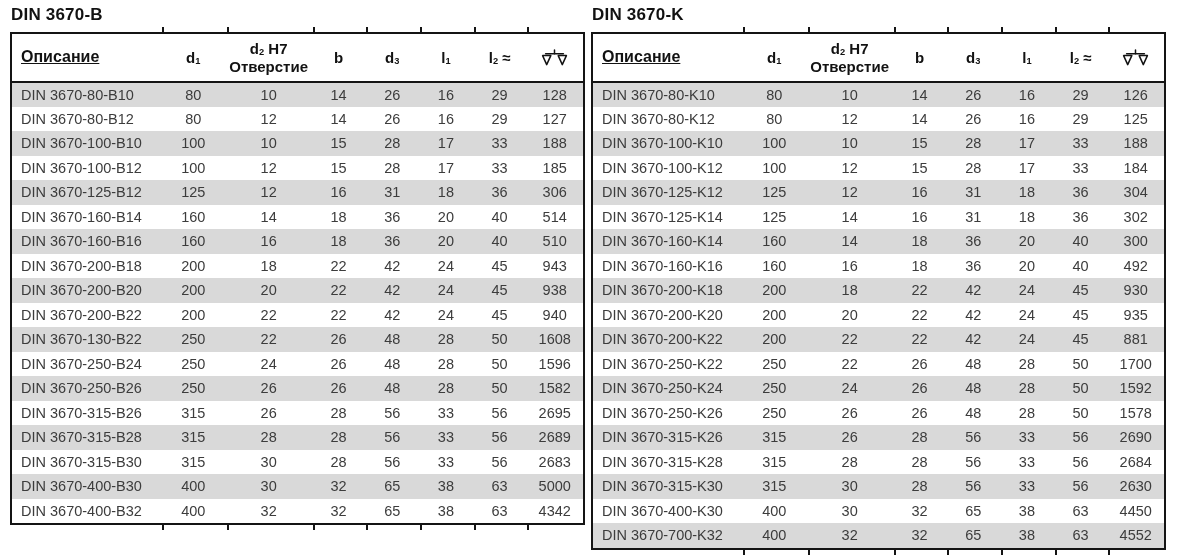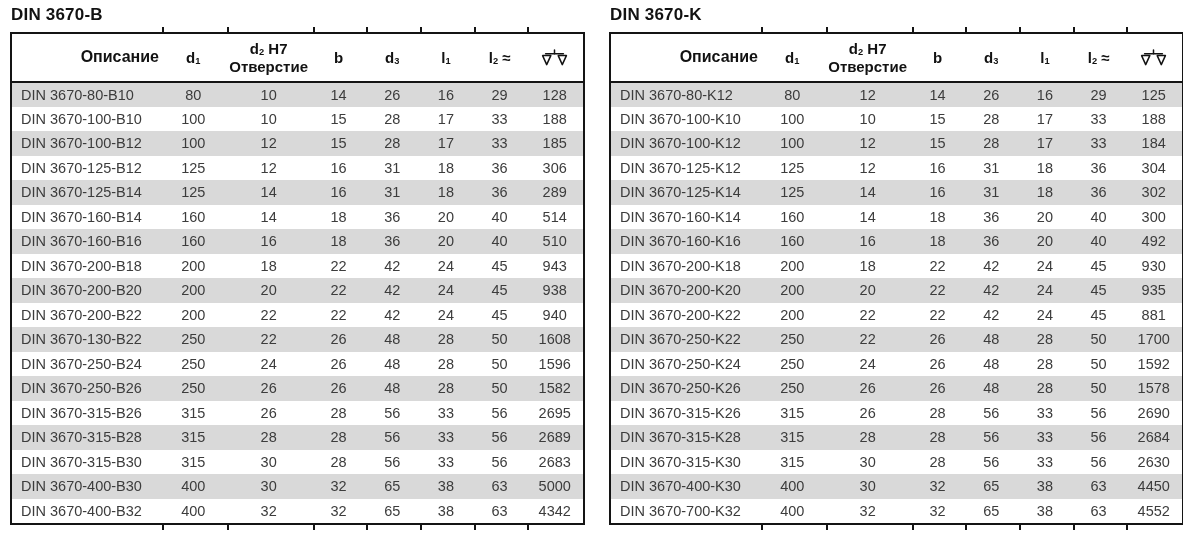--- a/index.html
+++ b/index.html
@@ -11,21 +11,21 @@
   }
   *{box-sizing:border-box;margin:0;padding:0;}
   html,body{width:1183px;height:556px;overflow:hidden;}
   body{
     background:var(--bg);
     font-family:"Liberation Sans","DejaVu Sans",sans-serif;
     color:var(--body-text);
   }
   .page{
     display:flex;
-    gap:24px;
+    gap:6px;
     padding:3px 10px 0 10px;
     border-radius:19px;
   }
   .tbl-block{width:575px;flex:0 0 575px;}
   .tbl-title{
     font-size:17px;
     font-weight:bold;
     color:var(--head-text);
     letter-spacing:.2px;
     margin:2px 0 7px 1px;
@@ -45,21 +45,21 @@
     vertical-align:middle;
     text-align:center;
     font-weight:bold;
     font-size:15px;
     color:var(--head-text);
     background:#fff;
     border-bottom:2px solid var(--border);
     line-height:1.18;
     padding:2px 2px;
   }
-  thead th.left{text-align:right;padding-left:9px;font-size:16px;}
+  thead th.left{text-align:left;padding-left:9px;font-size:16px;text-decoration:underline;}
   tbody td{
     height:24.5px;
     font-size:14.5px;
     text-align:center;
     vertical-align:middle;
     padding:1px 2px;
     white-space:nowrap;
   }
   tbody td.left{text-align:left;padding-left:9px;}
   tbody tr:nth-child(odd){background:var(--stripe);}
@@ -132,20 +132,30 @@
               <td class="c0 left">DIN 3670-80-B10</td>
               <td class="c1">80</td>
               <td class="c2">10</td>
               <td class="c3">14</td>
               <td class="c4">26</td>
               <td class="c5">16</td>
               <td class="c6">29</td>
               <td class="c7">128</td>
             </tr>
             <tr>
+              <td class="c0 left">DIN 3670-80-B12</td>
+              <td class="c1">80</td>
+              <td class="c2">12</td>
+              <td class="c3">14</td>
+              <td class="c4">26</td>
+              <td class="c5">16</td>
+              <td class="c6">29</td>
+              <td class="c7">127</td>
+            </tr>
+            <tr>
               <td class="c0 left">DIN 3670-100-B10</td>
               <td class="c1">100</td>
               <td class="c2">10</td>
               <td class="c3">15</td>
               <td class="c4">28</td>
               <td class="c5">17</td>
               <td class="c6">33</td>
               <td class="c7">188</td>
             </tr>
             <tr>
@@ -160,30 +170,20 @@
             </tr>
             <tr>
               <td class="c0 left">DIN 3670-125-B12</td>
               <td class="c1">125</td>
               <td class="c2">12</td>
               <td class="c3">16</td>
               <td class="c4">31</td>
               <td class="c5">18</td>
               <td class="c6">36</td>
               <td class="c7">306</td>
-            </tr>
-            <tr>
-              <td class="c0 left">DIN 3670-125-B14</td>
-              <td class="c1">125</td>
-              <td class="c2">14</td>
-              <td class="c3">16</td>
-              <td class="c4">31</td>
-              <td class="c5">18</td>
-              <td class="c6">36</td>
-              <td class="c7">289</td>
             </tr>
             <tr>
               <td class="c0 left">DIN 3670-160-B14</td>
               <td class="c1">160</td>
               <td class="c2">14</td>
               <td class="c3">18</td>
               <td class="c4">36</td>
               <td class="c5">20</td>
               <td class="c6">40</td>
               <td class="c7">514</td>
@@ -360,20 +360,30 @@
                     <line x1="13.5" y1="1" x2="13.5" y2="4.7"></line>
                     <line x1="4.6" y1="4.7" x2="22.4" y2="4.7"></line>
                     <path d="M1.6 6.6 H9.8 L5.7 15.6 Z"></path>
                     <path d="M17.2 6.6 H25.4 L21.3 15.6 Z"></path>
                   </g>
                 </svg></th>
             </tr>
           </thead>
         <tbody>
             <tr>
+              <td class="c0 left">DIN 3670-80-K10</td>
+              <td class="c1">80</td>
+              <td class="c2">10</td>
+              <td class="c3">14</td>
+              <td class="c4">26</td>
+              <td class="c5">16</td>
+              <td class="c6">29</td>
+              <td class="c7">126</td>
+            </tr>
+            <tr>
               <td class="c0 left">DIN 3670-80-K12</td>
               <td class="c1">80</td>
               <td class="c2">12</td>
               <td class="c3">14</td>
               <td class="c4">26</td>
               <td class="c5">16</td>
               <td class="c6">29</td>
               <td class="c7">125</td>
             </tr>
             <tr>

